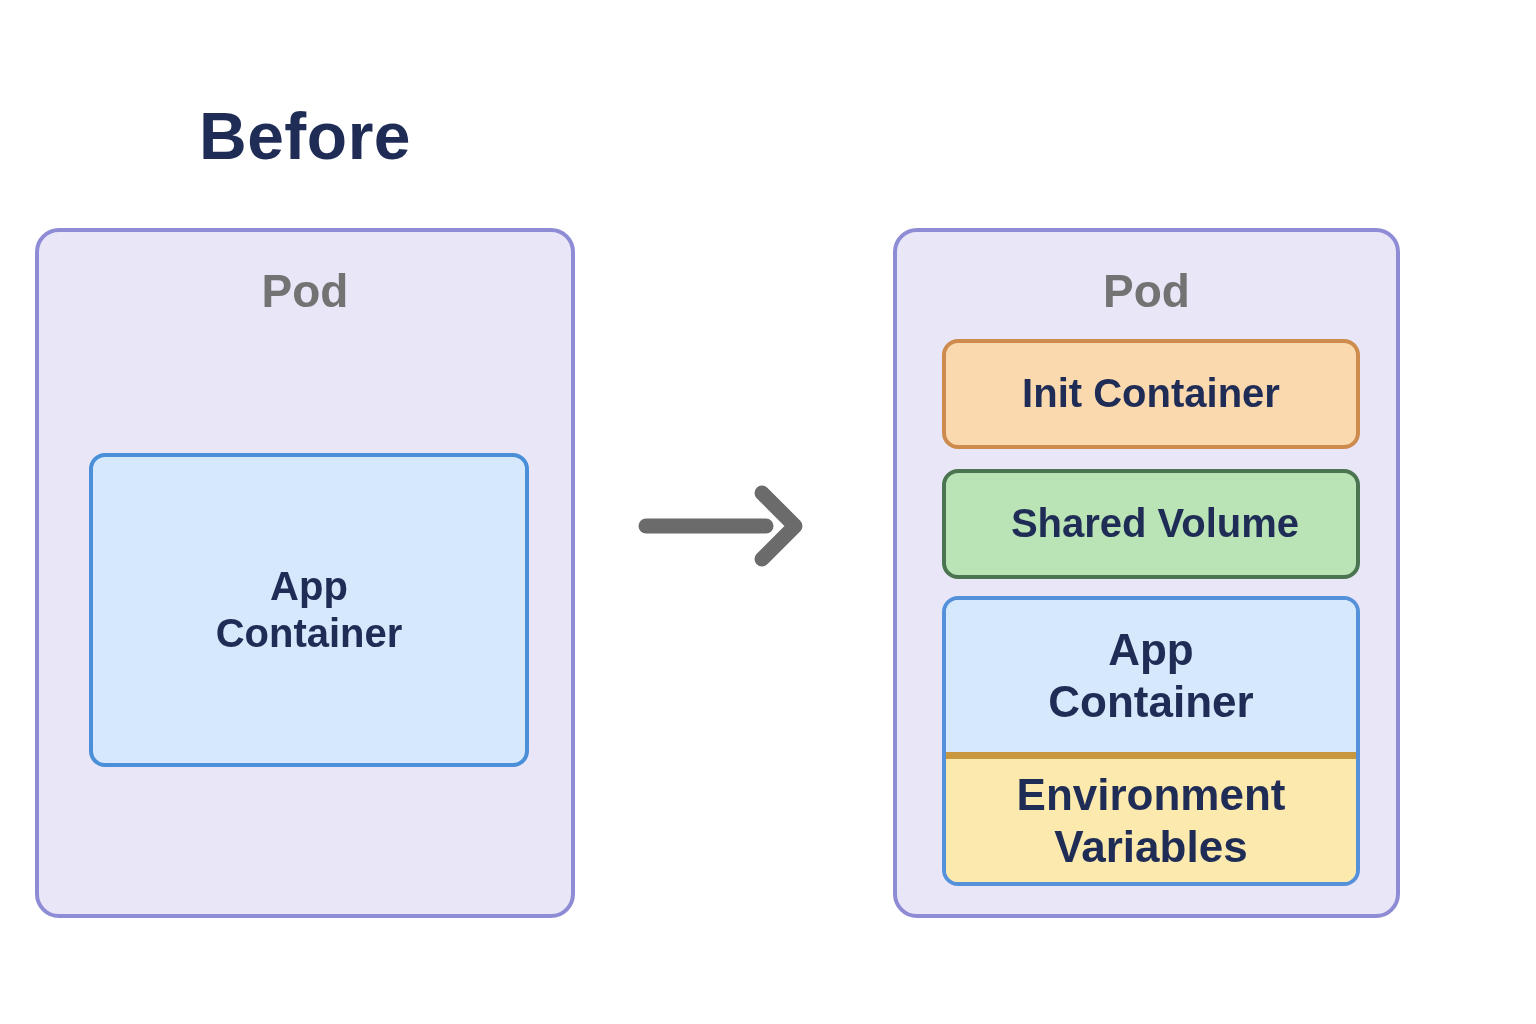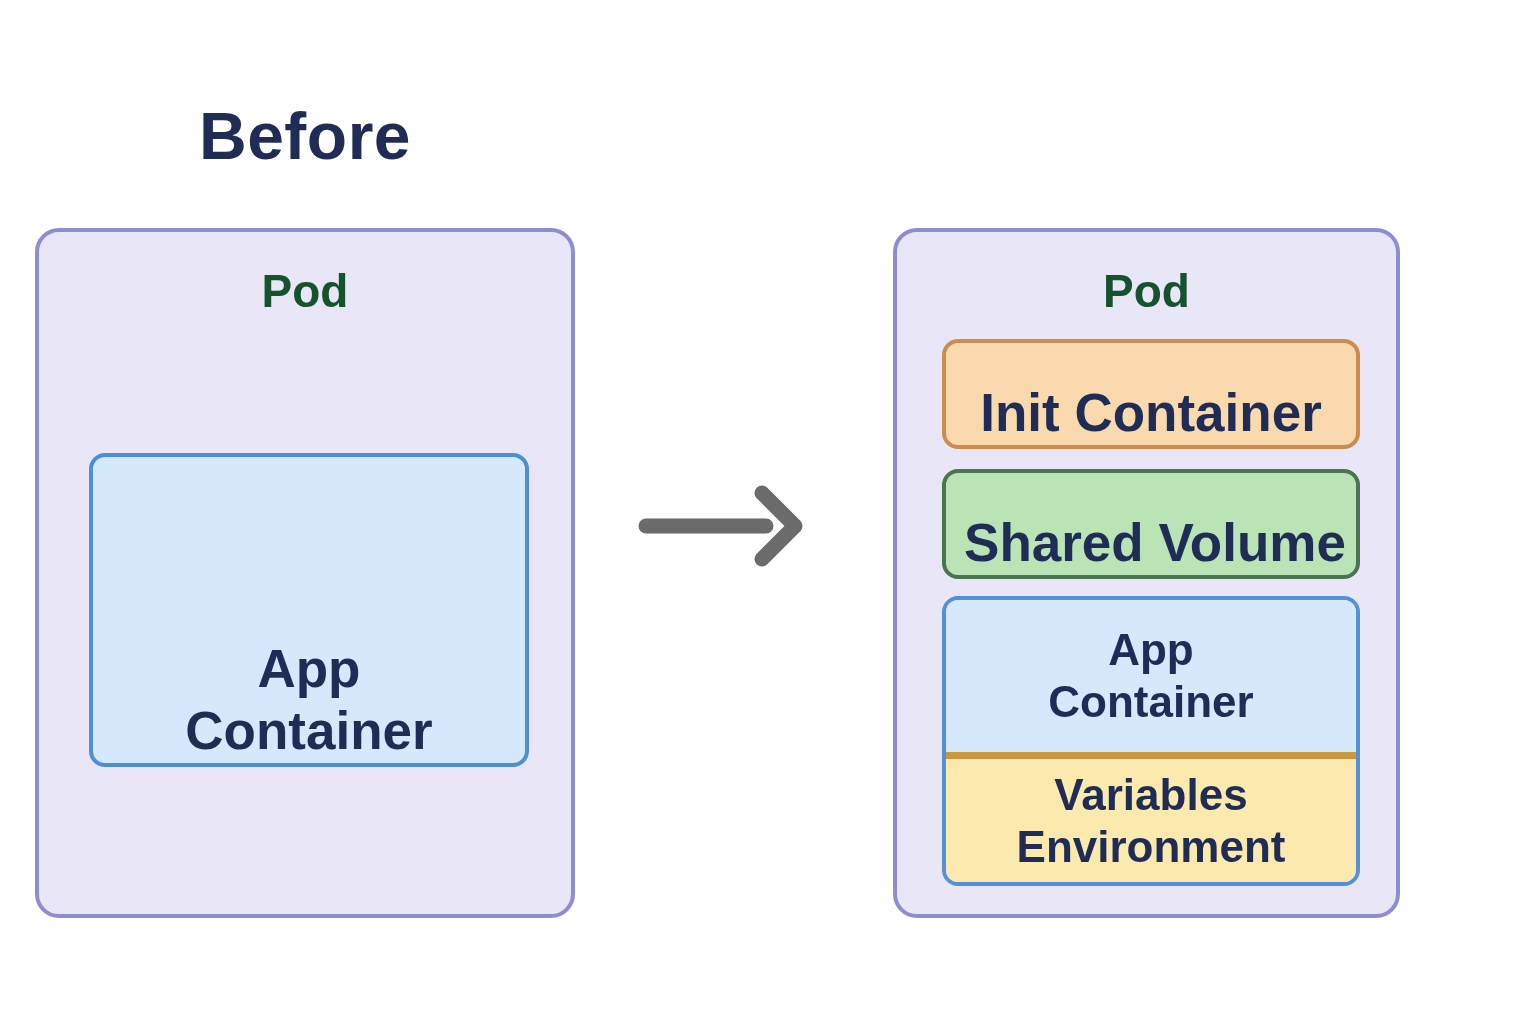--- a/index.html
+++ b/index.html
@@ -38,32 +38,32 @@
   .pod-before { left: 35px;  width: 540px; }
   .pod-after  { left: 893px; width: 507px; }
 
   .pod-label {
     position: absolute;
     top: 32px; left: 0;
     width: 100%;
     text-align: center;
     font-size: 46px;
     font-weight: 700;
-    color: #14532d;
+    color: #737373;
   }
 
   .inner-box {
     position: absolute;
     border-radius: 16px;
     display: flex;
-    align-items: flex-end;
+    align-items: center;
     justify-content: center;
     text-align: center;
     font-weight: 700;
-    font-size: 53px;
+    font-size: 40px;
     line-height: 1.18;
     color: #1f2c55;
   }
 
   
   .app-before {
     left: 50px; top: 221px;
     width: 440px; height: 314px;
     background: #d5e8fc;
     border: 4px solid #4b8fd8;
@@ -169,20 +169,20 @@
     <div class="combined-box">
       <div class="combined-top">
         <div>
           <span class="line">App</span>
           <span class="line">Container</span>
         </div>
       </div>
       <div class="combined-divider"></div>
       <div class="combined-bottom">
         <div>
+          <span class="line">Environment</span>
           <span class="line">Variables</span>
-          <span class="line">Environment</span>
         </div>
       </div>
     </div>
   </div>
 
 </div>
 
 </body></html>

